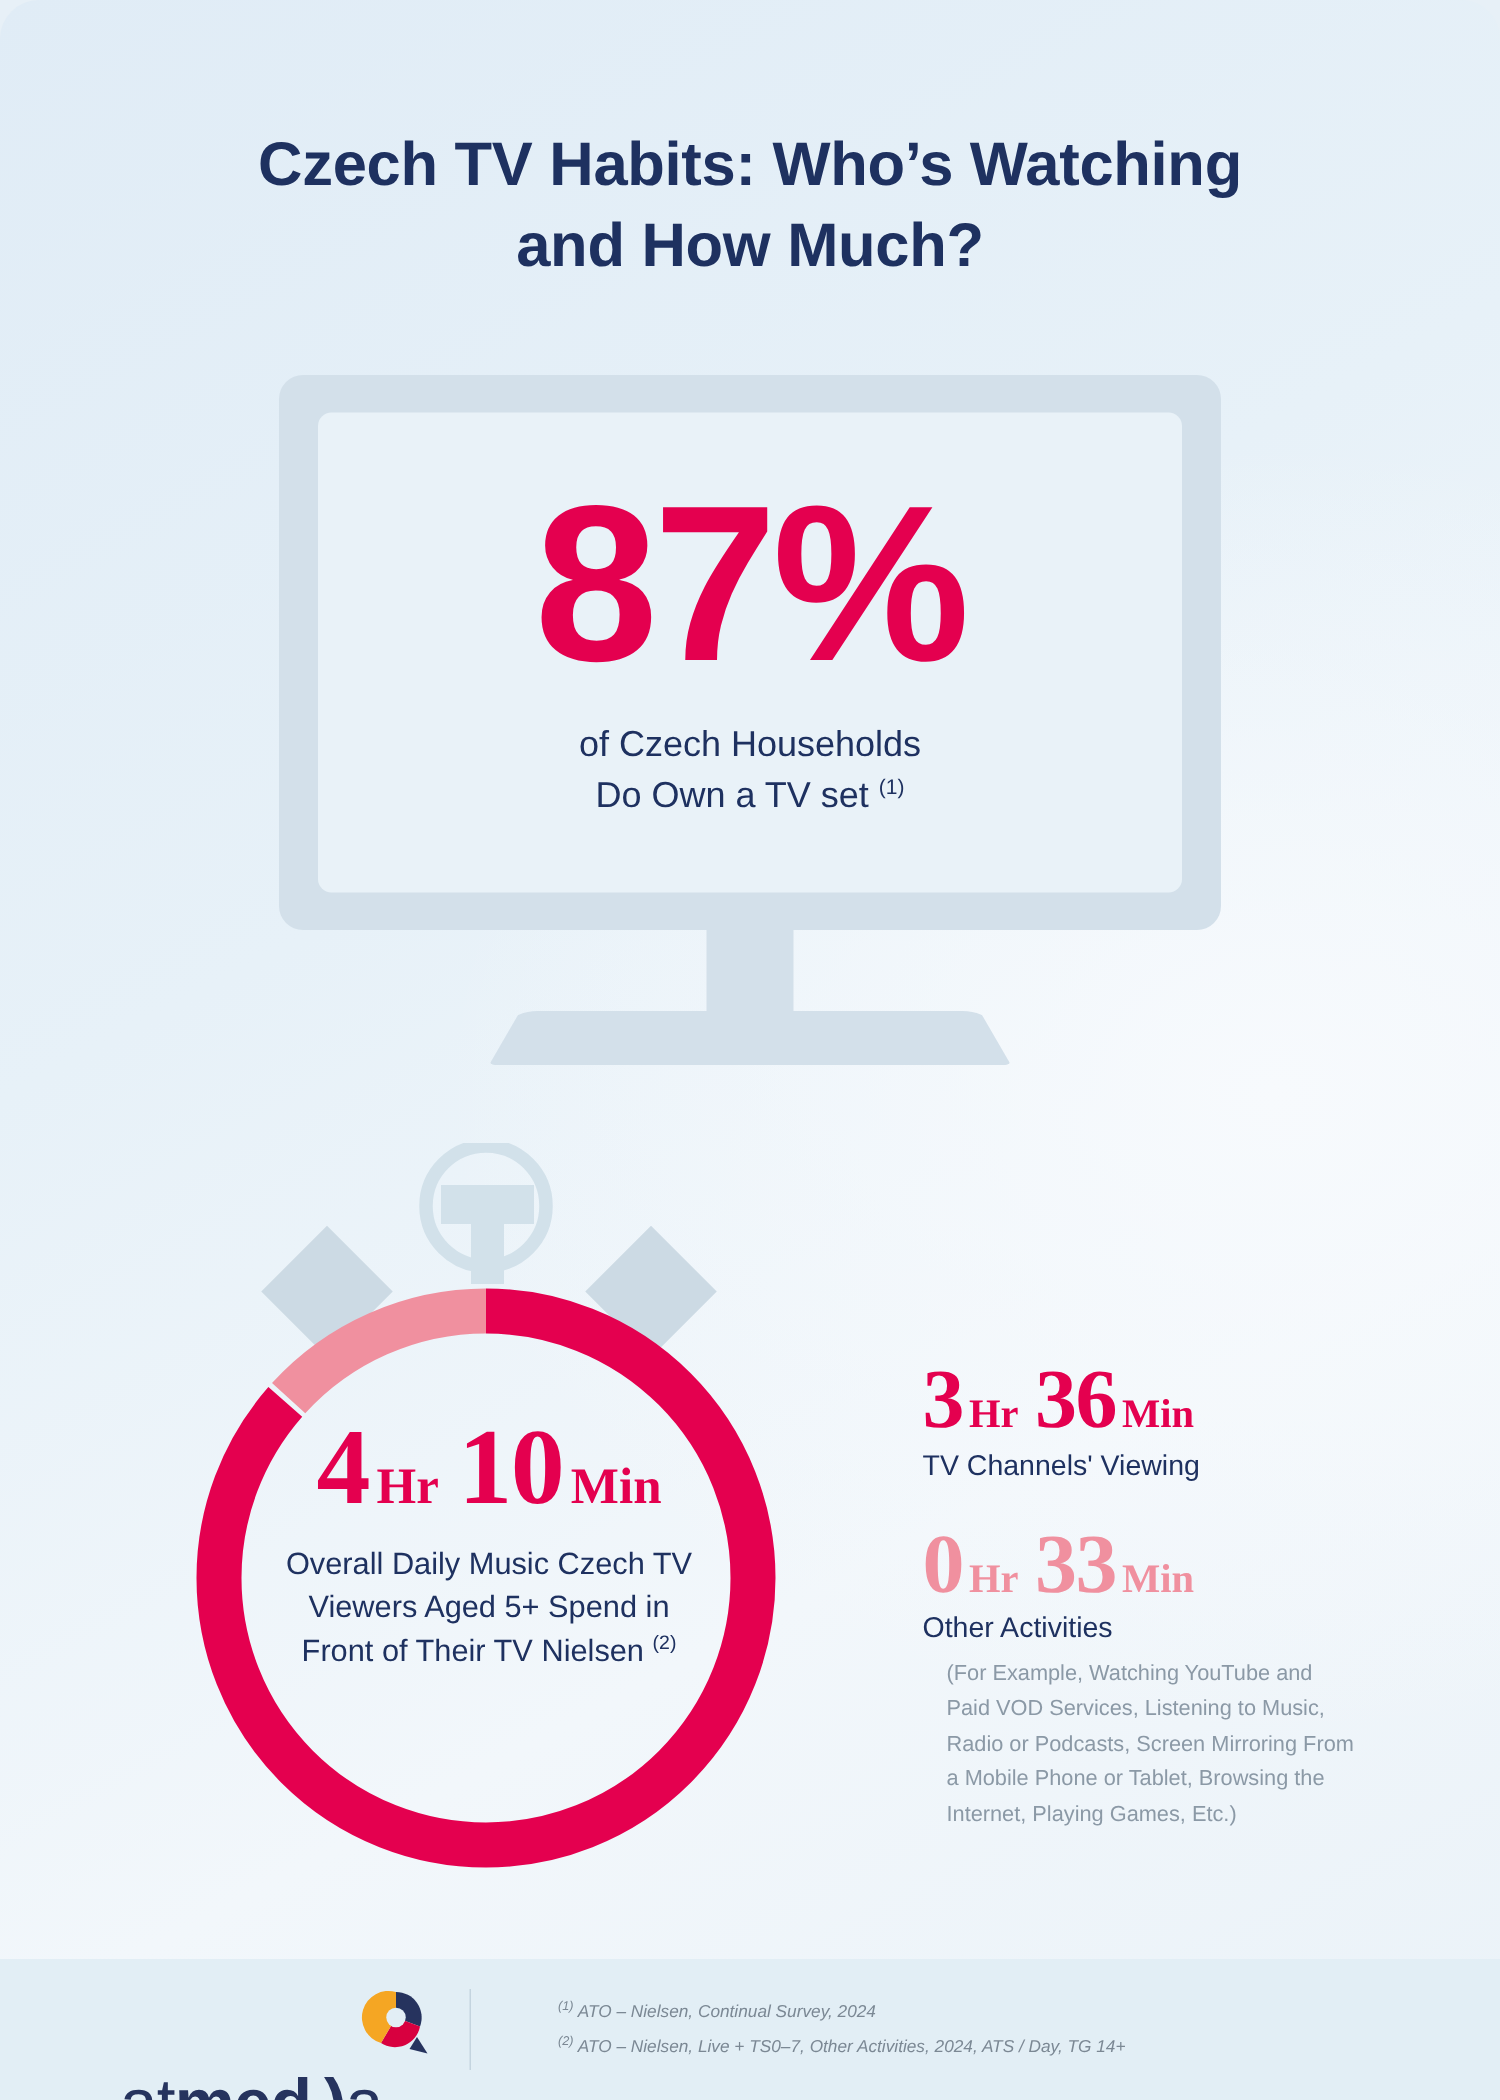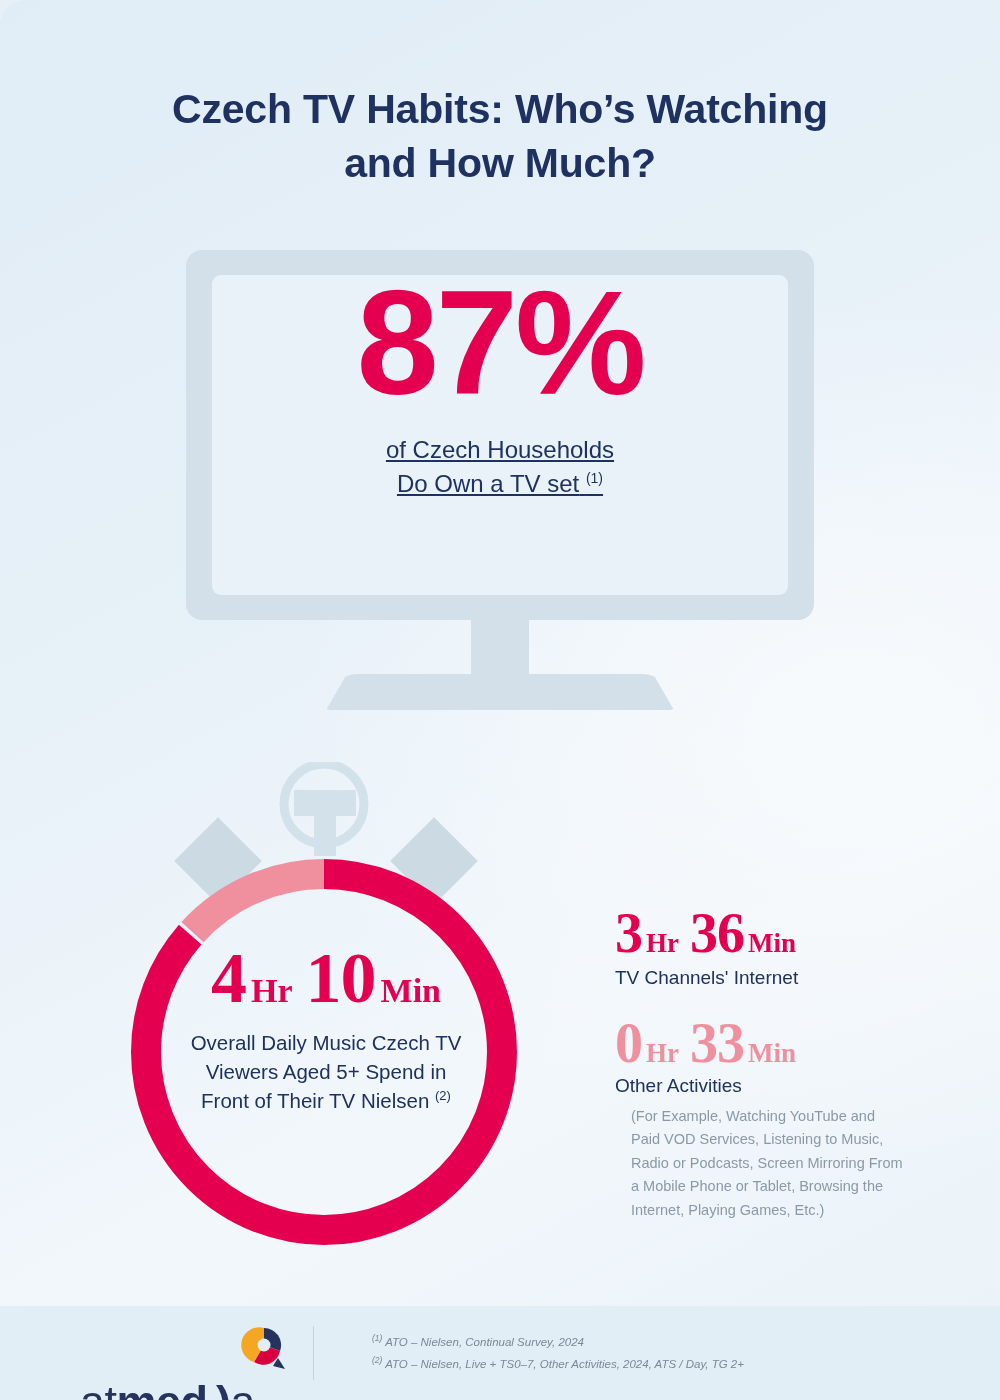--- a/index.html
+++ b/index.html
@@ -44,29 +44,29 @@
     background:#d3e0ea;
   }
   .tv-base {
     position:absolute; left:140px; top:424px; width:348px; height:36px;
     background:#d3e0ea;
     border-radius:34px 34px 4px 4px;
     clip-path: polygon(6% 0, 94% 0, 100% 100%, 0 100%);
   }
   .tv-content {
     position:absolute; left:26px; top:25px; width:576px; height:320px;
-    display:flex; flex-direction:column; align-items:center; 
+    display:flex; flex-direction:column; align-items:center; justify-content:center;
   }
   .big-pct {
     font-size:148px; font-weight:bold; color:#e4004f;
     line-height:0.92; letter-spacing:-3px;
   }
   .tv-caption {
     margin-top:22px;
-    font-size:24px; line-height:1.42; color:#1e3160; text-align:center;text-decoration:underline;
+    font-size:24px; line-height:1.42; color:#1e3160; text-align:center;
   }
   .sup { font-size:14px; vertical-align:super; }
 
   
   .watch-wrap { position:absolute; left:96px; top:762px; width:460px; height:500px; }
   .watch-svg { position:absolute; left:0; top:0; }
   .watch-center {
     position:absolute; left:60px; top:180px; width:340px; height:230px;
     display:flex; flex-direction:column; align-items:center; justify-content:flex-start;
     text-align:center;
@@ -177,21 +177,21 @@
 
   <div class="stats">
 
     <div class="stat-block">
       <div class="time-line" style="justify-content:flex-start;">
         <span class="t-num-md">3</span>
         <span class="t-unit-md">Hr</span>
         <span class="t-num-md">36</span>
         <span class="t-unit-md last">Min</span>
       </div>
-      <div class="stat-label">TV Channels' Internet</div>
+      <div class="stat-label">TV Channels' Viewing</div>
     </div>
 
     <div class="stat-block">
       <div class="time-line pink" style="justify-content:flex-start;">
         <span class="t-num-md">0</span>
         <span class="t-unit-md">Hr</span>
         <span class="t-num-md">33</span>
         <span class="t-unit-md last">Min</span>
       </div>
       <div class="stat-label tight">Other Activities</div>
@@ -214,18 +214,18 @@
       </svg>
     </div>
     <div class="divider"></div>
     <div class="notes">
       <div>
         <span class="nsup">(1)</span>
         <span>ATO – Nielsen, Continual Survey, 2024</span>
       </div>
       <div>
         <span class="nsup">(2)</span>
-        <span>ATO – Nielsen, Live + TS0–7, Other Activities, 2024, ATS / Day, TG 2+</span>
+        <span>ATO – Nielsen, Live + TS0–7, Other Activities, 2024, ATS / Day, TG 14+</span>
       </div>
     </div>
   </div>
 
 </div>
 
 </body></html>

